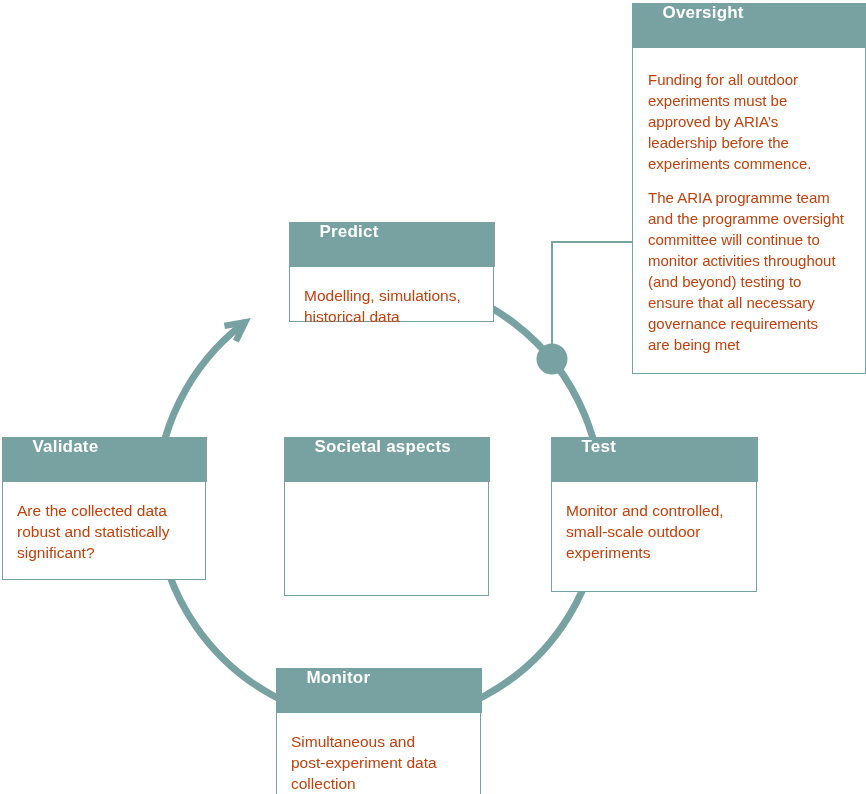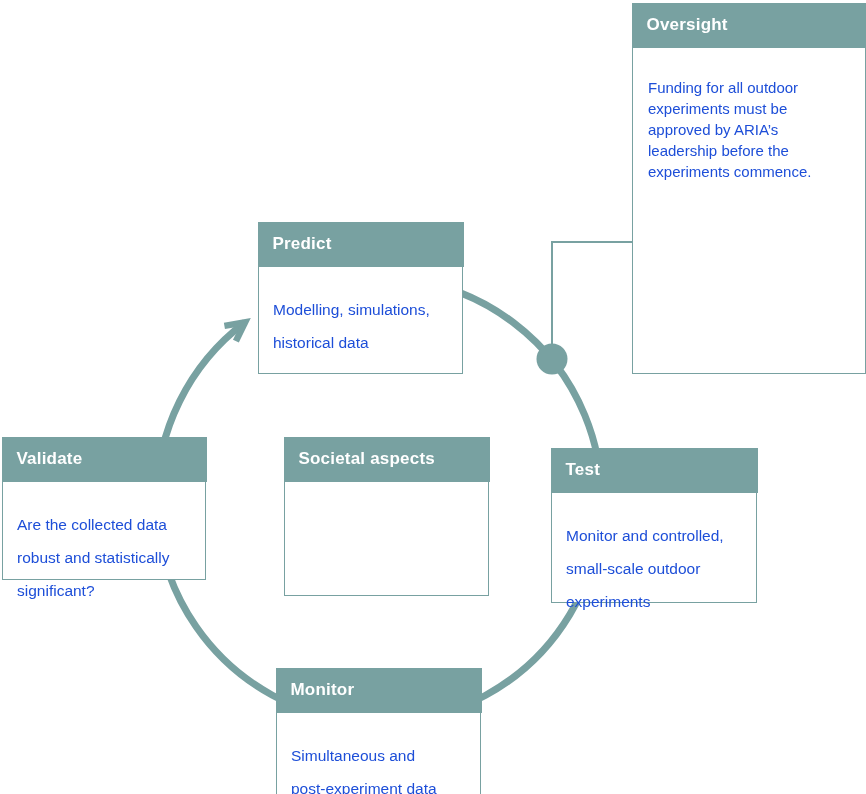--- a/index.html
+++ b/index.html
@@ -19,42 +19,41 @@
     position: absolute;
     box-sizing: border-box;
     background: #ffffff;
     border: 1.5px solid #78a1a1;
   }
   .box-header {
     box-sizing: border-box;
     background: #78a1a1;
     height: 45px;
     display: flex;
-    align-items: center;
-    padding-left: 15px;
-    margin: -1.5px -1.5px 16px -1.5px;
+    padding-left: 31px;
+    margin: -1.5px -1.5px 8px -1.5px;
   }
   .box-header span {
     color: #ffffff;
     font-weight: bold;
     font-size: 17px;
     letter-spacing: 0.2px;
   }
   .box-body {
     padding: 10px 14px;
     font-size: 15.5px;
-    line-height: 33px;
-    color: #1d4ed8;
+    line-height: 21px;
+    color: #c2410c;
     white-space: pre-line;
   }
   .panel-body {
     padding: 13px 15px;
     font-size: 15px;
     line-height: 21px;
-    color: #1d4ed8;
+    color: #c2410c;
   }
   .panel-body p {
     margin: 0 0 13px 0;
     white-space: pre-line;
   }
 </style>
 </head>
 <body>
 
 <div class="stage">
@@ -62,21 +61,21 @@
   <svg class="layer-svg" width="866" height="794" viewBox="0 0 866 794">
 
     <path d="M 302.9 290.9 A 222.5 222.5 0 1 1 245.1 322.3" fill="none" stroke="#78a1a1" stroke-width="7"></path>
 
     <path d="M 235.9 341.2 L 245.1 322.3 L 224.4 325.9" fill="none" stroke="#78a1a1" stroke-width="6.5" stroke-linejoin="miter" stroke-linecap="butt"></path>
 
     <path d="M 552 359 L 552 242 L 632 242" fill="none" stroke="#78a1a1" stroke-width="2"></path>
     <circle cx="552" cy="359" r="15.5" fill="#78a1a1"></circle>
   </svg>
 
-  <div class="box" style="left:258px; top:222px; width:205px; height:152px;">
+  <div class="box" style="left:289px; top:222px; width:205px; height:100px;">
     <div class="box-header">
       <span>Predict</span>
     </div>
     <div class="box-body">Modelling, simulations,
 historical data</div>
   </div>
 
   <div class="box" style="left:2px; top:437px; width:204px; height:143px;">
     <div class="box-header">
       <span>Validate</span>
@@ -85,21 +84,21 @@
 robust and statistically
 significant?</div>
   </div>
 
   <div class="box" style="left:284px; top:437px; width:205px; height:159px;">
     <div class="box-header">
       <span>Societal aspects</span>
     </div>
   </div>
 
-  <div class="box" style="left:551px; top:448px; width:206px; height:155px;">
+  <div class="box" style="left:551px; top:437px; width:206px; height:155px;">
     <div class="box-header">
       <span>Test</span>
     </div>
     <div class="box-body">Monitor and controlled,
 small-scale outdoor
 experiments</div>
   </div>
 
   <div class="box" style="left:276px; top:668px; width:205px; height:136px;">
     <div class="box-header">
@@ -113,16 +112,24 @@
   <div class="box" style="left:632px; top:3px; width:234px; height:371px;">
     <div class="box-header">
       <span>Oversight</span>
     </div>
     <div class="panel-body">
       <p>Funding for all outdoor
 experiments must be
 approved by ARIA’s
 leadership before the
 experiments commence.</p>
+      <p>The ARIA programme team
+and the programme oversight
+committee will continue to
+monitor activities throughout
+(and beyond) testing to
+ensure that all necessary
+governance requirements
+are being met</p>
     </div>
   </div>
 
 </div>
 
 </body></html>

